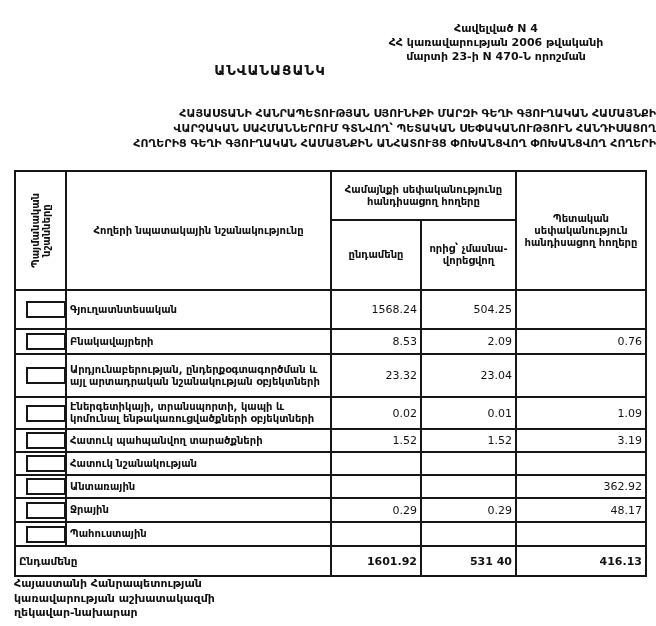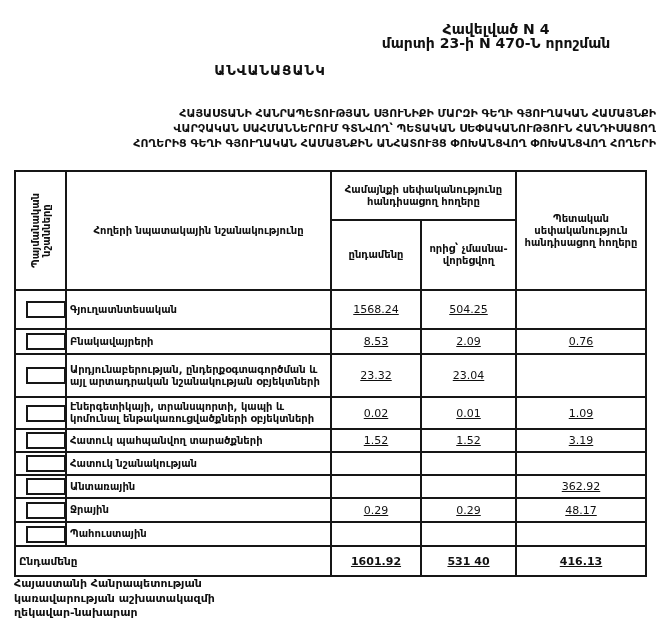--- a/index.html
+++ b/index.html
@@ -9,21 +9,21 @@
     font-family:"DejaVu Sans",sans-serif;
     color:#111;
     position:relative;
     overflow:hidden;
   }
   .page{position:absolute;inset:0;}
 
   
   .appendix{
     position:absolute;top:22px;right:4px;width:312px;
-    text-align:center;font-size:14px;font-weight:bold;line-height:14px;
+    text-align:center;font-size:11px;font-weight:bold;line-height:14px;
   }
 
   
   .doc-title{
     position:absolute;top:62px;left:0;width:540px;
     text-align:center;font-size:13.5px;font-weight:bold;letter-spacing:1px;
   }
 
   
   .heading{
@@ -56,41 +56,42 @@
     height:108px;
     text-align:center;
   }
   td.sym{text-align:left;}
   .box{
     display:inline-block;width:36px;height:13px;
     border:2px solid #161616;background:#fff;
     margin-left:7px;vertical-align:middle;
   }
   td.lbl{font-weight:bold;text-align:left;padding-left:6px;line-height:12px;}
-  td.num{text-align:center;font-size:11px;font-weight:normal;text-decoration:underline;}
+  td.num{text-align:right;font-size:11px;font-weight:normal;}
   tr.total td{font-weight:bold;}
   td.total-lbl{text-align:left;padding-left:72px;font-size:10.5px;}
 
   
   .footer-left{
     position:absolute;top:577px;left:14px;
     font-size:11px;font-weight:bold;line-height:14.5px;
   }
   .signature{
     position:absolute;top:601px;right:12px;width:170px;
     text-align:center;font-size:11px;font-weight:bold;
   }
 </style>
 </head>
 <body>
 
 <div class="page">
 
   <div class="appendix">
     <div>Հավելված N 4</div>
+    <div>ՀՀ կառավարության 2006 թվականի</div>
     <div>մարտի 23-ի N 470-Ն որոշման</div>
   </div>
 
   <div class="doc-title">ԱՆՎԱՆԱՑԱՆԿ</div>
 
   <div class="heading">
     <div>ՀԱՅԱՍՏԱՆԻ ՀԱՆՐԱՊԵՏՈՒԹՅԱՆ ՍՅՈՒՆԻՔԻ ՄԱՐԶԻ ԳԵՂԻ ԳՅՈՒՂԱԿԱՆ ՀԱՄԱՅՆՔԻ</div>
     <div>ՎԱՐՉԱԿԱՆ ՍԱՀՄԱՆՆԵՐՈՒՄ ԳՏՆՎՈՂ՝ ՊԵՏԱԿԱՆ ՍԵՓԱԿԱՆՈՒԹՅՈՒՆ ՀԱՆԴԻՍԱՑՈՂ</div>
     <div>ՀՈՂԵՐԻՑ ԳԵՂԻ ԳՅՈՒՂԱԿԱՆ ՀԱՄԱՅՆՔԻՆ ԱՆՀԱՏՈՒՅՑ ՓՈԽԱՆՑՎՈՂ ՓՈԽԱՆՑՎՈՂ ՀՈՂԵՐԻ</div>
   </div>

